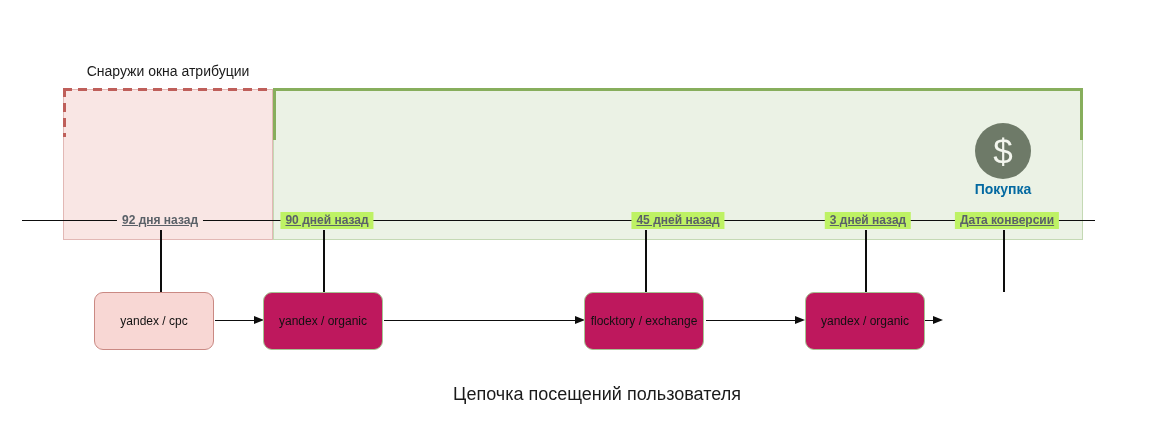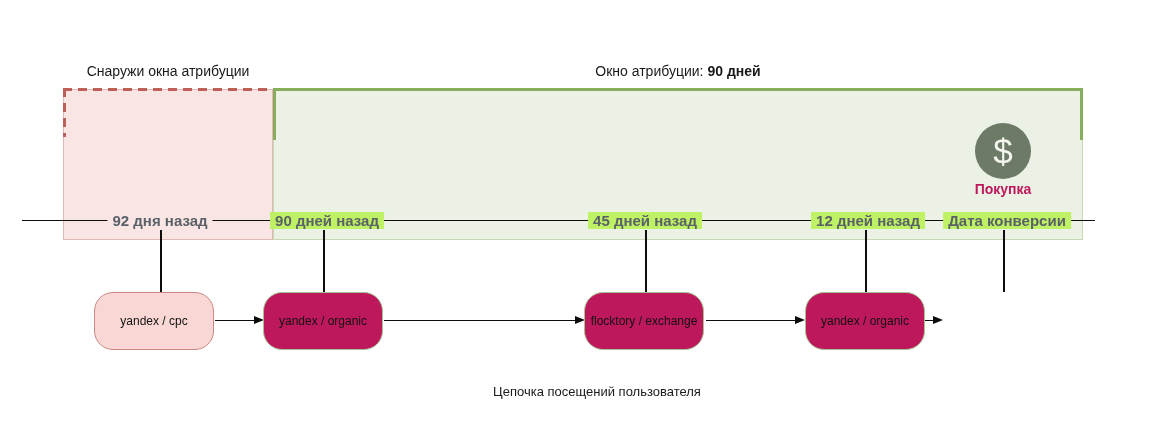--- a/index.html
+++ b/index.html
@@ -28,71 +28,68 @@
   .region-title.window  { left:273px; width:810px; }
   .region-title b { margin-left:4px; }
 
   
   .timeline-line { left:22px; top:220px; width:1093px; height:0; border-top:1.5px solid #0d0d0d; z-index:2; }
   .timeline-line::after { content:""; position:absolute; right:-12px; top:-6px;
     border-left:12px solid #0d0d0d; border-top:5px solid transparent; border-bottom:5px solid transparent; }
   .axis-label { left:1098px; top:195px; font-size:15px; z-index:4; }
 
   .tick-label { position:absolute; top:212px; transform:translateX(-50%); z-index:3;
-    font-size:15px; font-weight:bold; color:#5a6168; line-height:17px; padding:0 5px; white-space:nowrap; }
+    font-size:12px; font-weight:bold; color:#5a6168; line-height:17px; padding:0 5px; white-space:nowrap;text-decoration:underline; }
   .tick-label.on-outside { background:#f9e6e4; }
   .tick-label.on-window  { background:#bef264; }
 
   .connector { position:absolute; top:230px; width:1.5px; height:62px; background:#0d0d0d; z-index:2; }
 
   
   .purchase-circle { left:975px; top:123px; width:56px; height:56px; border-radius:50%;
     background:#6e7a68; z-index:4; display:flex; align-items:center; justify-content:center; }
   .purchase-circle .dollar { color:#f3f6ee; font-size:35px; font-weight:200; line-height:1; }
   .purchase-label { left:933px; top:181px; width:140px; text-align:center; z-index:4;
-    font-size:14px; font-weight:bold; color:#be185d; }
+    font-size:14px; font-weight:bold; color:#0369a1; }
 
   
   .node { position:absolute; top:292px; width:120px; height:58px; box-sizing:border-box;
-    border-radius:19px; z-index:4; display:flex; align-items:center; justify-content:center;
+    border-radius:9px; z-index:4; display:flex; align-items:center; justify-content:center;
     font-size:12px; color:#111; white-space:nowrap;text-align:right; }
   .node.outside { background:#f8d7d4; border:1.5px solid #ca8983; }
   .node.inside  { background:#be185d; border:1.5px solid #a5c492; }
 
   
   .harrow { position:absolute; top:320px; height:0; border-top:1.5px solid #0d0d0d; z-index:2; }
   .harrow::after { content:""; position:absolute; right:-10px; top:-5px;
     border-left:10px solid #0d0d0d; border-top:4.5px solid transparent; border-bottom:4.5px solid transparent; }
 
-  .caption { left:447px; top:384px; width:300px; text-align:center; font-size:13px; z-index:4; }
+  .caption { left:447px; top:384px; width:300px; text-align:center; font-size:18px; z-index:4; }
 </style>
 </head>
 <body>
 
 <div class="canvas">
 
   <div class="region outside"></div>
   <div class="region window"></div>
 
   <div class="abs red-dash-top"></div>
   <div class="abs red-dash-left"></div>
   <div class="abs green-bracket"></div>
 
   <div class="region-title outside">Снаружи окна атрибуции</div>
-  <div class="region-title window">
-    <span>Окно атрибуции:</span><b>90 дней</b>
-  </div>
 
   <div class="abs timeline-line"></div>
   <div class="abs axis-label">t</div>
 
   <div class="tick-label on-outside" style="left:160px">92 дня назад</div>
   <div class="tick-label on-window" style="left:327px">90 дней назад</div>
-  <div class="tick-label on-window" style="left:645px">45 дней назад</div>
-  <div class="tick-label on-window" style="left:868px">12 дней назад</div>
+  <div class="tick-label on-window" style="left:678px">45 дней назад</div>
+  <div class="tick-label on-window" style="left:868px">3 дней назад</div>
   <div class="tick-label on-window" style="left:1007px">Дата конверсии</div>
 
   <div class="connector" style="left:160px"></div>
   <div class="connector" style="left:323px"></div>
   <div class="connector" style="left:645px"></div>
   <div class="connector" style="left:865px"></div>
   <div class="connector" style="left:1003px"></div>
 
   <div class="abs purchase-circle">
     <span class="dollar">$</span>

